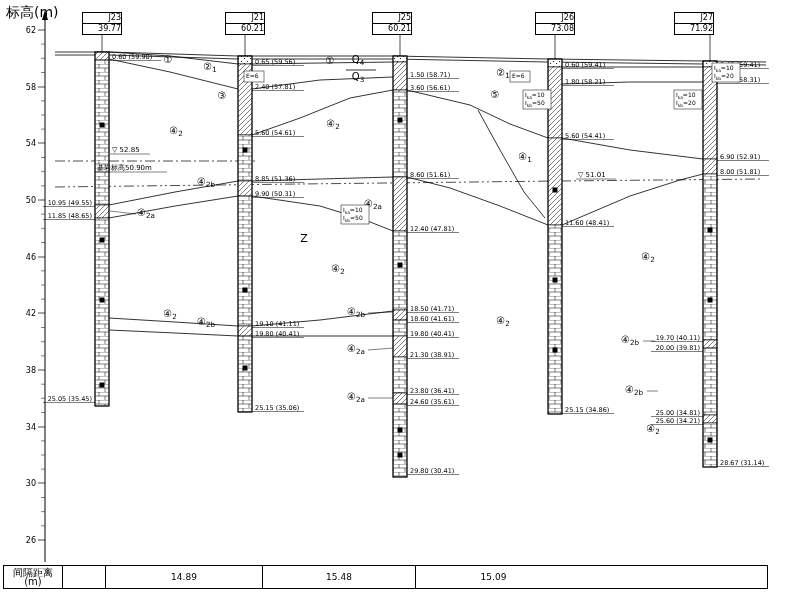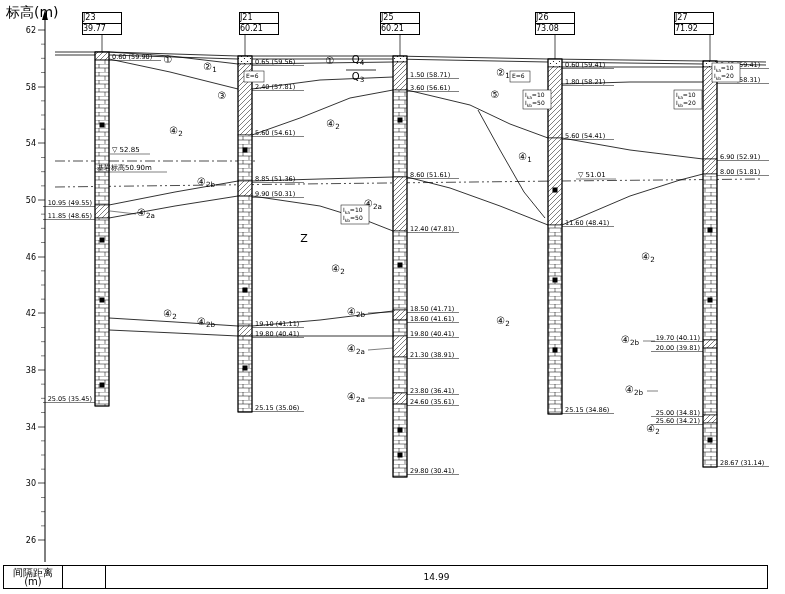--- a/index.html
+++ b/index.html
@@ -1,20 +1,20 @@
 <!DOCTYPE html>
 <html><head>
 <meta charset="utf-8">
 <style>
   *{margin:0;padding:0;box-sizing:border-box}
   html,body{background:#fff}
   body{font-family:"DejaVu Sans",sans-serif;color:#000}
   .canvas{position:relative;width:785px;height:594px;background:#fff;overflow:hidden}
   .axis-title{position:absolute;left:6px;top:4px;font-size:14px;white-space:nowrap}
-  .bh-header{position:absolute;top:12px;width:40px;border:1px solid #000;text-align:left;
+  .bh-header{position:absolute;top:12px;width:40px;border:1px solid #000;text-align:right;
              font-size:8px;line-height:10px;background:#fff;z-index:2}
   .bh-id{border-bottom:1px solid #000}
   svg{position:absolute;left:0;top:0;z-index:1}
   .spacing-table{position:absolute;left:3px;top:565px;width:765px;height:24px;border:1px solid #000;
                  display:flex;font-size:9px;background:#fff;z-index:2}
   .st-cell{border-right:1px solid #000;display:flex;align-items:center;justify-content:center}
   .st-cell:last-child{border-right:none}
   .st-label{flex-direction:column;font-size:10px;line-height:9px;text-align:right}
 </style>
 </head>
@@ -324,39 +324,41 @@
         <rect x="712" y="63" width="28" height="19" fill="#fff" stroke="#000" stroke-width="0.5"></rect>
         <text x="714" y="70" font-size="6" text-anchor="start" fill="#000" font-family="DejaVu Sans, sans-serif"><tspan>I</tspan><tspan dy="2" font-size="4.32">ka</tspan><tspan dy="-2">=10</tspan></text>
         <text x="714" y="78" font-size="6" text-anchor="start" fill="#000" font-family="DejaVu Sans, sans-serif"><tspan>I</tspan><tspan dy="2" font-size="4.32">kb</tspan><tspan dy="-2">=20</tspan></text>
       </g>
     </svg>
 
   <div class="bh-header" style="left:82px">
     <div class="bh-id">J23</div>
     <div class="bh-elev">39.77</div>
   </div>
-  <div class="bh-header" style="left:239px">
+  <div class="bh-header" style="left:225px">
     <div class="bh-id">J21</div>
     <div class="bh-elev">60.21</div>
   </div>
-  <div class="bh-header" style="left:380px">
+  <div class="bh-header" style="left:372px">
     <div class="bh-id">J25</div>
     <div class="bh-elev">60.21</div>
   </div>
   <div class="bh-header" style="left:535px">
     <div class="bh-id">J26</div>
     <div class="bh-elev">73.08</div>
   </div>
   <div class="bh-header" style="left:674px">
     <div class="bh-id">J27</div>
     <div class="bh-elev">71.92</div>
   </div>
 
   <div class="spacing-table">
     <div class="st-cell st-label" style="width:59px">
       <span>间隔距离</span>
       <span>(m)</span>
     </div>
     <div class="st-cell" style="width:43px"></div>
-    <div class="st-cell" style="flex:1">14.99</div>
+    <div class="st-cell" style="width:157px">14.89</div>
+    <div class="st-cell" style="width:153px">15.48</div>
+    <div class="st-cell" style="width:155px">15.09</div>
   </div>
 
 </div>
 
 </body></html>

